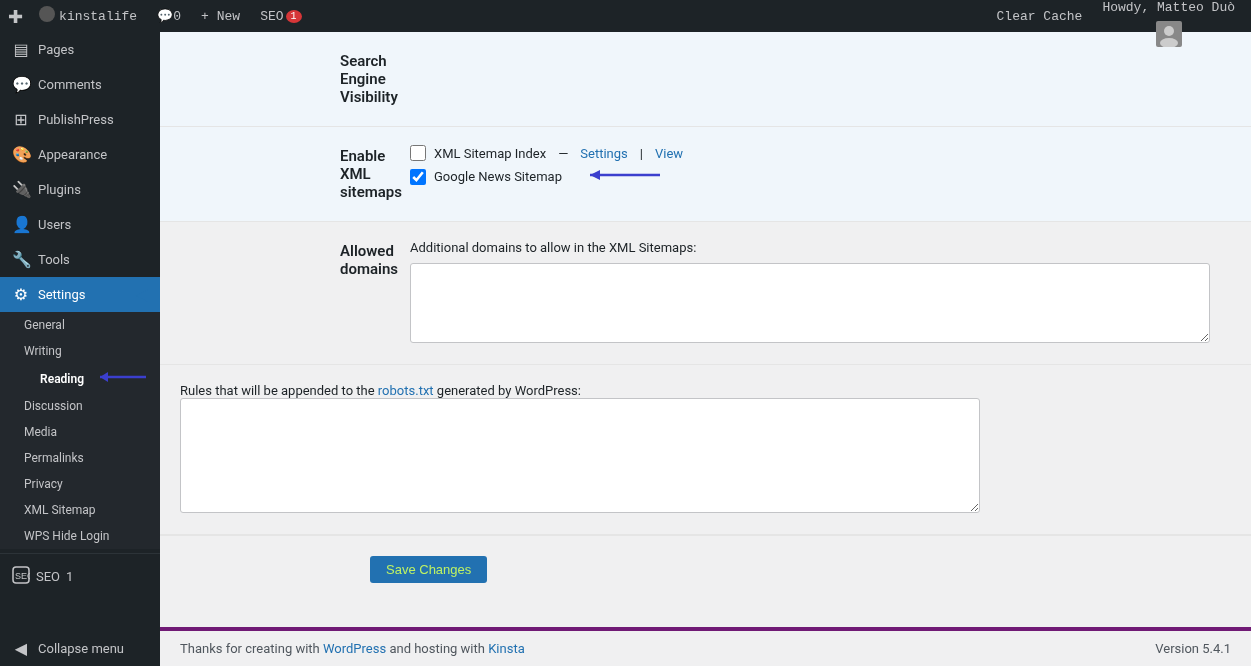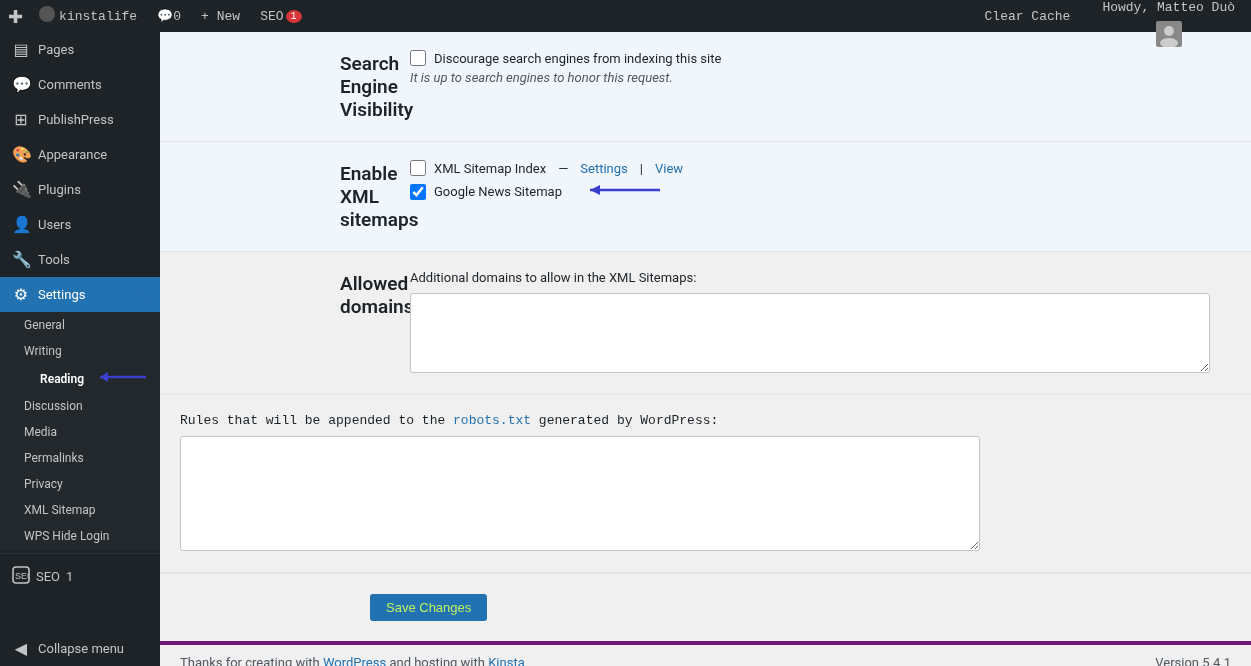--- a/index.html
+++ b/index.html
@@ -15,21 +15,21 @@
       padding: 0 8px;
       gap: 4px;
       flex-shrink: 0;
       z-index: 100;
     }
     .admin-bar .wp-logo { color: #c3c4c7; font-size: 18px; margin-right: 4px; }
     .admin-bar .ab-item { color: #c3c4c7; font-size: 13px; padding: 0 8px; height: 32px; display: flex; align-items: center; text-decoration: none; cursor: pointer; white-space: nowrap; font-family: Liberation Mono, monospace; }
     .admin-bar .site-name { display: flex; align-items: center; gap: 4px; }
     .admin-bar .notification-badge { background: #d63638; color: #fff; border-radius: 50%; font-size: 10px; padding: 1px 5px; margin-left: 2px; }
     .admin-bar .spacer { flex: 1; }
-    .admin-bar .right-actions { display: flex; align-items: center; gap: 16px; }
+    .admin-bar .right-actions { display: flex; align-items: center; gap: 4px; }
     .admin-bar .howdy { display: flex; align-items: center; gap: 6px; flex-direction: column; }
 
     
     .app-body { display: flex; flex: 1; overflow: hidden; }
 
     
     .sidebar {
       width: 160px;
       background: #1d2327;
       color: #c3c4c7;
@@ -74,21 +74,21 @@
     .settings-row {
       border-bottom: 1px solid #e5e5e5;
       display: flex;
     }
     .settings-row:last-child { border-bottom: none; }
     .settings-label {
       width: 230px;
       flex-shrink: 0;
       padding: 20px 10px 20px 180px;
       font-weight: 600;
-      font-size: 19px;
+      font-size: 15px;
       color: #1d2327;
       vertical-align: top;
     }
     .settings-field {
       flex: 1;
       padding: 18px 20px;
       font-size: 13px;
       color: #1d2327;
     }
 
@@ -275,27 +275,20 @@
     </div>
   </div>
 
   <div class="main-content">
     <div class="content-wrap">
 
       <div class="settings-row search-engine-row">
         <div class="settings-label">
           <span>Search Engine Visibility</span>
         </div>
-        <div class="settings-field">
-          <div class="checkbox-line">
-            <input type="checkbox" id="search-engine-cb" style="">
-            <label for="search-engine-cb">Discourage search engines from indexing this site</label>
-          </div>
-          <div class="italic-note">It is up to search engines to honor this request.</div>
-        </div>
       </div>
 
       <div class="settings-row search-engine-row">
         <div class="settings-label">
           <span>Enable XML sitemaps</span>
         </div>
         <div class="settings-field">
           <div class="checkbox-line">
             <input type="checkbox" id="xml-sitemap-cb" style="">
             <label for="xml-sitemap-cb">XML Sitemap Index</label>
@@ -322,21 +315,21 @@
           <span>Allowed domains</span>
         </div>
         <div class="settings-field">
           <div style="margin-bottom:8px;">Additional domains to allow in the XML Sitemaps:</div>
           <textarea rows="4" style="width: 800px; max-width: 100%; height: 80px;"></textarea>
         </div>
       </div>
 
       <div class="settings-row">
         <div class="settings-field">
-          <div style="margin-bottom:8px;font-family:Liberation Mono, monospace;">
+          <div style="">
             <span>Rules that will be appended to the </span><a href="#">robots.txt</a><span> generated by WordPress:</span>
           </div>
           <textarea rows="6" style="width: 800px; max-width: 100%; height: 115px;"></textarea>
         </div>
       </div>
 
       <div class="save-section">
         <button class="btn-primary">Save Changes</button>
       </div>
 

